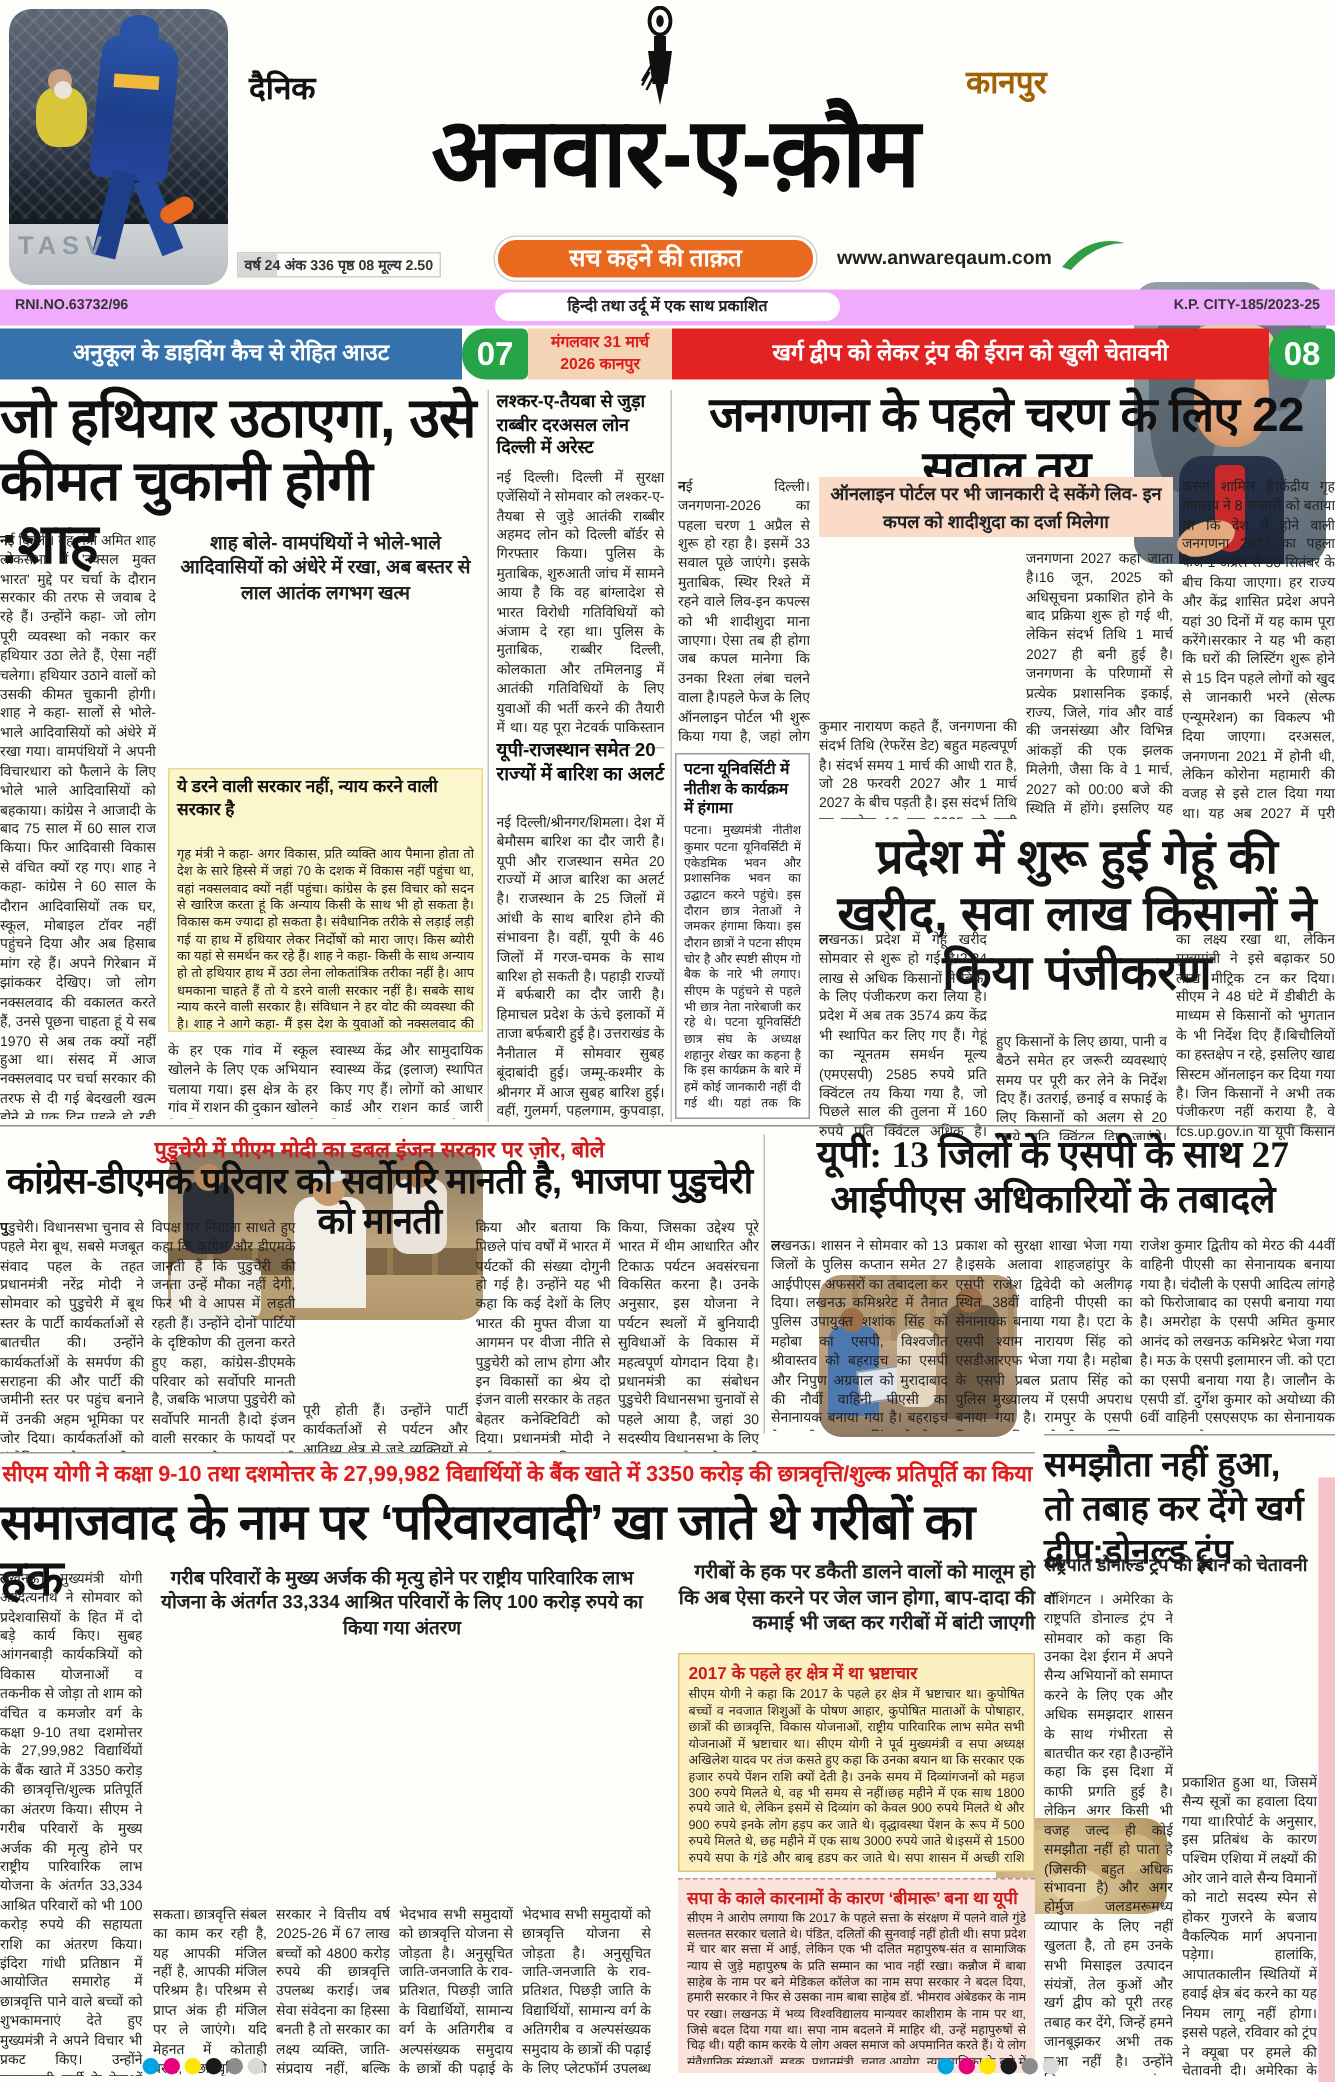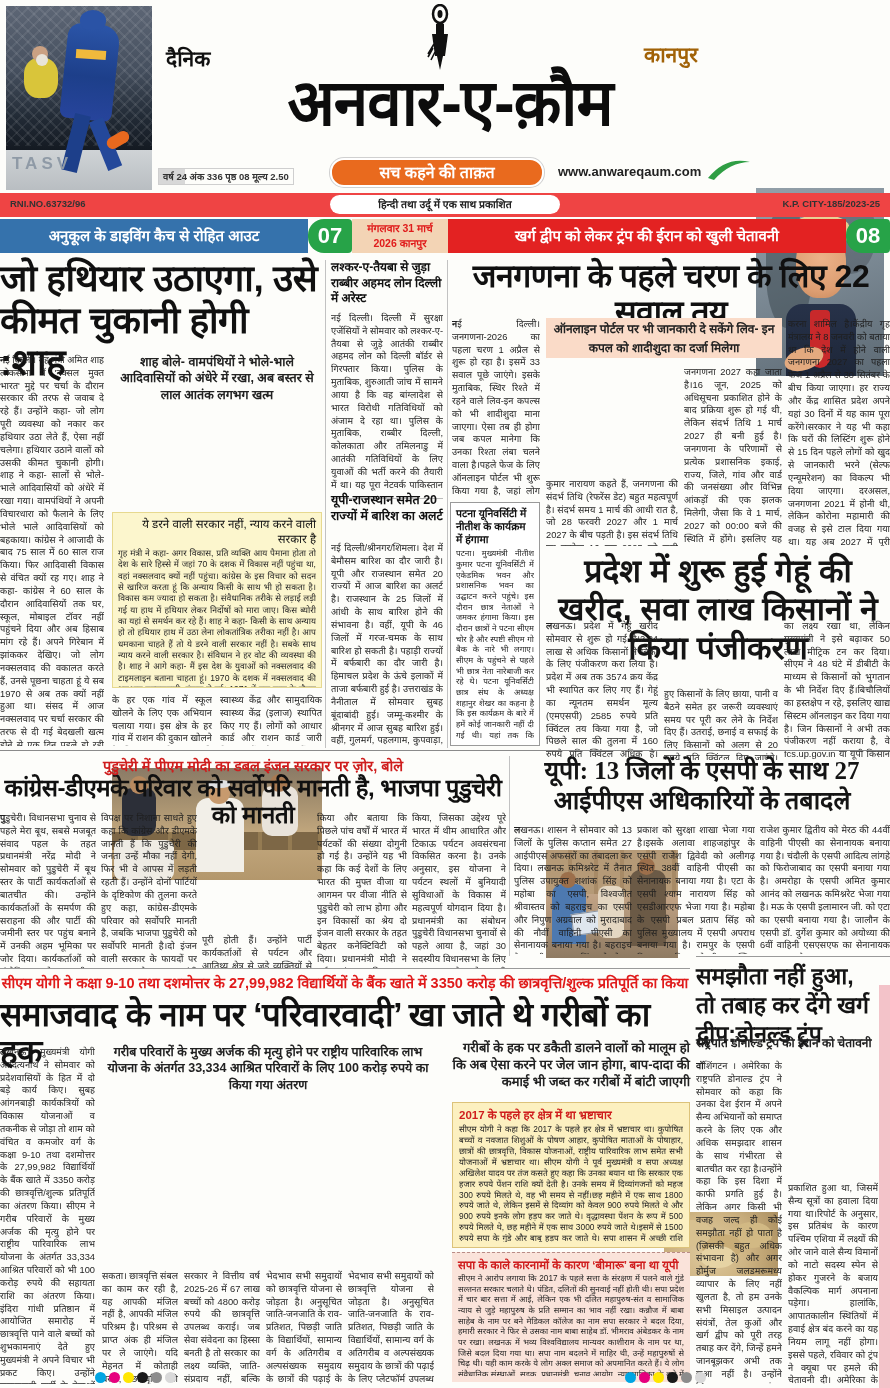--- a/index.html
+++ b/index.html
@@ -7,21 +7,21 @@
         font-family:"Liberation Sans","DejaVu Sans",sans-serif;overflow:hidden;color:#1b1b1b;}
   .abs{position:absolute;}
   .body{font-size:9.3px;line-height:1.38;text-align:justify;color:#1f1f1f;overflow:hidden;}
   .body.first::first-letter{font-weight:bold;}
   .h-xxl{font-weight:900;color:#101010;line-height:1.13;letter-spacing:-0.5px;}
   .h-head{font-weight:900;color:#141414;}
   .subhead{font-weight:700;color:#222;text-align:center;line-height:1.3;}
   .kicker{font-weight:700;color:#cf1d1d;text-align:center;}
   .rule-h{background:#9a9a9a;height:1px;}
   .rule-v{background:#c2c2c2;width:1px;}
-  .photo{overflow:hidden;position:relative;background:#888;}
+  .photo{overflow:hidden;position:relative;background:#888;border-radius:15px;}
   .photo>div{position:absolute;}
   .boxed{border:1px solid #9a9a9a;padding:4px 5px;background:#fff;}
   .pill{border-radius:14px;text-align:center;}
   .chipline{font-size:9.5px;color:#333;font-weight:700;}
   .dotrow{display:flex;gap:3px;}
   .dot{width:11px;height:11px;border-radius:50%;}
 </style>
 </head>
 <body>
 
@@ -66,21 +66,21 @@
   <div class="abs" style="left:150px;top:58px;width:600px;text-align:center;font-size:62px;font-weight:900;color:#0c0c0c;letter-spacing:-1px;line-height:1.45;transform:scaleY(1.04);">अनवार-ए-क़ौम</div>
   <div class="abs chipline" style="left:158px;top:168px;background:linear-gradient(90deg,#d8d8d8 0 26px,transparent 26px);padding:1px 4px;border:1px solid #cfcfcf;">वर्ष 24  अंक 336  पृष्ठ 08  मूल्य 2.50</div>
   <div class="abs pill" style="left:330px;top:158px;width:210px;height:25px;background:#e96a1e;color:#fff;font-weight:800;font-size:16px;line-height:25px;border:2px solid #fff;box-shadow:0 0 0 1px #d0d0d0;">सच कहने की ताक़त</div>
   <div class="abs" style="left:558px;top:164px;font-size:13px;font-weight:800;color:#222;">www.anwareqaum.com</div>
   <div class="abs" style="left:706px;top:152px;width:46px;height:34px;">
     <svg width="46" height="34" viewBox="0 0 46 34">
         <path d="M2 26 Q20 4 44 10 Q24 10 8 28 Z" fill="#2f9e44"></path>
       </svg>
   </div>
 
-  <div class="abs" style="left:0;top:193px;width:890px;height:24px;background:#ef4444;">
+  <div class="abs" style="left:0;top:193px;width:890px;height:24px;background:#f0abfc;">
     <div class="abs chipline" style="left:10px;top:5px;">RNI.NO.63732/96</div>
     <div class="abs pill" style="left:330px;top:2px;width:230px;height:19px;background:#fff;font-size:10.5px;font-weight:700;line-height:19px;color:#222;">हिन्दी तथा उर्दू में एक साथ प्रकाशित</div>
     <div class="abs chipline" style="right:10px;top:5px;">K.P. CITY-185/2023-25</div>
   </div>
 
   <div class="abs" style="left:0;top:219px;width:890px;height:34px;">
     <div class="abs" style="left:0;top:0;width:308px;height:34px;background:#3572ac;color:#fff;font-weight:700;font-size:15px;text-align:center;line-height:34px;">अनुकूल के डाइविंग कैच से रोहित आउट</div>
     <div class="abs" style="left:308px;top:0;width:44px;height:34px;background:#27a348;color:#fff;font-weight:900;font-size:22px;text-align:center;line-height:34px;border-radius:16px 4px 4px 16px;">07</div>
     <div class="abs" style="left:352px;top:0;width:96px;height:34px;background:#f3d4b5;color:#e01b1b;font-weight:800;font-size:10.5px;text-align:center;line-height:1.45;padding-top:2px;box-sizing:border-box;">
       <div>मंगलवार 31 मार्च</div>
@@ -98,28 +98,28 @@
     <div style="left:10px;top:20px;width:34px;height:48px;border-radius:10px;background:#2c2f38;"></div>
     <div style="left:18px;top:8px;width:18px;height:18px;border-radius:50%;background:#b98a60;"></div>
     <div style="left:150px;top:18px;width:36px;height:50px;border-radius:10px;background:#e9e3da;"></div>
     <div style="left:158px;top:6px;width:18px;height:18px;border-radius:50%;background:#a97a52;"></div>
     <div style="left:84px;top:30px;width:48px;height:74px;border-radius:12px 12px 0 0;background:#f2efe8;"></div>
     <div style="left:96px;top:14px;width:22px;height:22px;border-radius:50%;background:#c79a6e;"></div>
     <div style="left:96px;top:12px;width:22px;height:8px;border-radius:40%;background:#dfe0e2;"></div>
     <div style="left:2px;top:72px;width:60px;height:40px;border-radius:8px;background:#efece4;"></div>
   </div>
   <div class="abs" style="left:112px;top:512px;width:210px;height:176px;background:#fcf6cd;border:1px solid #e7d98f;padding:3px 5px;box-sizing:border-box;overflow:hidden;">
-    <div style="font-weight:400;font-size:11.5px;color:#111;margin-bottom:2px;text-align:right;">ये डरने वाली सरकार नहीं, न्याय करने वाली सरकार है</div>
+    <div style="font-weight:700;font-size:11.5px;color:#111;margin-bottom:18px;">ये डरने वाली सरकार नहीं, न्याय करने वाली सरकार है</div>
     <div class="body" style="font-size:8.6px;line-height:1.32;height:142px;">गृह मंत्री ने कहा- अगर विकास, प्रति व्यक्ति आय पैमाना होता तो देश के सारे हिस्से में जहां 70 के दशक में विकास नहीं पहुंचा था, वहां नक्सलवाद क्यों नहीं पहुंचा। कांग्रेस के इस विचार को सदन से खारिज करता हूं कि अन्याय किसी के साथ भी हो सकता है। विकास कम ज्यादा हो सकता है। संवैधानिक तरीके से लड़ाई लड़ी गई या हाथ में हथियार लेकर निर्दोषों को मारा जाए। किस ब्योरी का यहां से समर्थन कर रहे हैं। शाह ने कहा- किसी के साथ अन्याय हो तो हथियार हाथ में उठा लेना लोकतांत्रिक तरीका नहीं है। आप धमकाना चाहते हैं तो ये डरने वाली सरकार नहीं है। सबके साथ न्याय करने वाली सरकार है। संविधान ने हर वोट की व्यवस्था की है। शाह ने आगे कहा- मैं इस देश के युवाओं को नक्सलवाद की टाइमलाइन बताना चाहता हूं। 1970 के दशक में नक्सलवाद की शुरुआत नक्सलबाड़ी, बंगाल से हुई। 1971 में एक साल के दौरान 3620 हिंसा की घटनाएं वहां हुईं। 80 का दशक आते-आते पीपल्स वॉर ग्रुप बन गया और महाराष्ट्र, मध्य प्रदेश, छत्तीसगढ़, ओडिशा में फैले।</div>
   </div>
   <div class="abs body" style="left:112px;top:694px;width:100px;height:52px;">के हर एक गांव में स्कूल खोलने के लिए एक अभियान चलाया गया। इस क्षेत्र के हर गांव में राशन की दुकान खोलने के लिए एक मुहिम शुरू की गई। हर तहसील और पंचायत में प्राथमिक</div>
   <div class="abs body" style="left:220px;top:694px;width:102px;height:52px;">स्वास्थ्य केंद्र और सामुदायिक स्वास्थ्य केंद्र (इलाज) स्थापित किए गए हैं। लोगों को आधार कार्ड और राशन कार्ड जारी किए गए हैं, और अब उन्हें पांच किलोग्राम अनाज मिल रहा है।</div>
 
   <div class="rule-v abs" style="left:325px;top:260px;height:488px;"></div>
-  <div class="abs" style="left:331px;top:260px;width:112px;font-weight:900;font-size:12px;line-height:1.3;color:#111;">लश्कर-ए-तैयबा से जुड़ा राब्बीर अहमद लोन दिल्ली में अरेस्ट</div>
+  <div class="abs" style="left:331px;top:260px;width:112px;font-weight:900;font-size:12px;line-height:1.3;color:#111;">लश्कर-ए-तैयबा से जुड़ा राब्बीर दरअसल लोन दिल्ली में अरेस्ट</div>
   <div class="abs body" style="left:331px;top:312px;width:112px;height:180px;">नई दिल्ली। दिल्ली में सुरक्षा एजेंसियों ने सोमवार को लश्कर-ए-तैयबा से जुड़े आतंकी राब्बीर अहमद लोन को दिल्ली बॉर्डर से गिरफ्तार किया। पुलिस के मुताबिक, शुरुआती जांच में सामने आया है कि वह बांग्लादेश से भारत विरोधी गतिविधियों को अंजाम दे रहा था। पुलिस के मुताबिक, राब्बीर दिल्ली, कोलकाता और तमिलनाडु में आतंकी गतिविधियों के लिए युवाओं की भर्ती करने की तैयारी में था। यह पूरा नेटवर्क पाकिस्तान की खुफिया एजेंसी आईएसआई के इशारे पर ऑपरेट हो रहा था। साल 2007 में भी दिल्ली पुलिस ने आतंकवाद के आरोपों में लोन को गिरफ्तार किया था। 2019 में जमानत मिलने के बाद वह बांग्लादेश भाग गया था।</div>
   <div class="rule-h abs" style="left:331px;top:498px;width:112px;background:#bbb;"></div>
   <div class="abs" style="left:331px;top:492px;width:112px;font-weight:900;font-size:12.5px;line-height:1.3;color:#111;">यूपी-राजस्थान समेत 20 राज्यों में बारिश का अलर्ट</div>
   <div class="abs body" style="left:331px;top:542px;width:112px;height:204px;">नई दिल्ली/श्रीनगर/शिमला। देश में बेमौसम बारिश का दौर जारी है। यूपी और राजस्थान समेत 20 राज्यों में आज बारिश का अलर्ट है। राजस्थान के 25 जिलों में आंधी के साथ बारिश होने की संभावना है। वहीं, यूपी के 46 जिलों में गरज-चमक के साथ बारिश हो सकती है। पहाड़ी राज्यों में बर्फबारी का दौर जारी है। हिमाचल प्रदेश के ऊंचे इलाकों में ताजा बर्फबारी हुई है। उत्तराखंड के नैनीताल में सोमवार सुबह बूंदाबांदी हुई। जम्मू-कश्मीर के श्रीनगर में आज सुबह बारिश हुई। वहीं, गुलमर्ग, पहलगाम, कुपवाड़ा, गुरेज, राजदान टॉप और सोनमर्ग-जोजिला जैसे ऊंचाई वाले इलाकों में रविवार को बर्फबारी हुई। राज्य के सभी जिलों में बारिश का अलर्ट है। हरियाणा-पंजाब के कुछ हिस्सों में रविवार को भी बारिश हुई थी। दिल्ली में आंधी-बारिश का यलो अलर्ट जारी किया गया है।</div>
 
   <div class="rule-v abs" style="left:447px;top:260px;height:488px;"></div>
   <div class="abs h-xxl" style="left:452px;top:258px;width:438px;height:52px;font-size:32px;text-align:center;">जनगणना के पहले चरण के लिए 22 सवाल तय</div>
   <div class="abs body first" style="left:452px;top:318px;width:88px;height:178px;">नई दिल्ली।जनगणना-2026 का पहला चरण 1 अप्रैल से शुरू हो रहा है। इसमें 33 सवाल पूछे जाएंगे। इसके मुताबिक, स्थिर रिश्ते में रहने वाले लिव-इन कपल्स को भी शादीशुदा माना जाएगा। ऐसा तब ही होगा जब कपल मानेगा कि उनका रिश्ता लंबा चलने वाला है।पहले फेज के लिए ऑनलाइन पोर्टल भी शुरू किया गया है, जहां लोग खुद अपनी जानकारी भर सकेंगे। उनकी मदद के लिए इस पोर्टल पर एफएक्यू (अक्सर पूछे जाने वाले सवाल) भी दिए गए हैं।यह चरण 'हाउस लिस्टिंग और हाउसिंग जनगणना' कहलाता है। इसका मकसद देश में घरों और बुनियादी सुविधाओं की जानकारी जुटाना है, ताकि सरकार बेहतर योजनाएं बना सके। दूसरे चरण में आबादी से जुड़ी डिटेल जानकारी ली जाएगी।भारत के रजिस्ट्रार जनरल और जनगणना आयुक्त मृत्युंजय</div>
   <div class="abs subhead" style="left:546px;top:318px;width:236px;height:40px;background:#fadbc8;font-size:12px;line-height:1.55;padding-top:2px;box-sizing:border-box;">ऑनलाइन पोर्टल पर भी जानकारी दे सकेंगे लिव- इन कपल को शादीशुदा का दर्जा मिलेगा</div>
   <div class="abs photo" style="left:546px;top:366px;width:132px;height:108px;background:linear-gradient(180deg,#cdb79b 0%,#bfa183 45%,#8e7a62 100%);">

